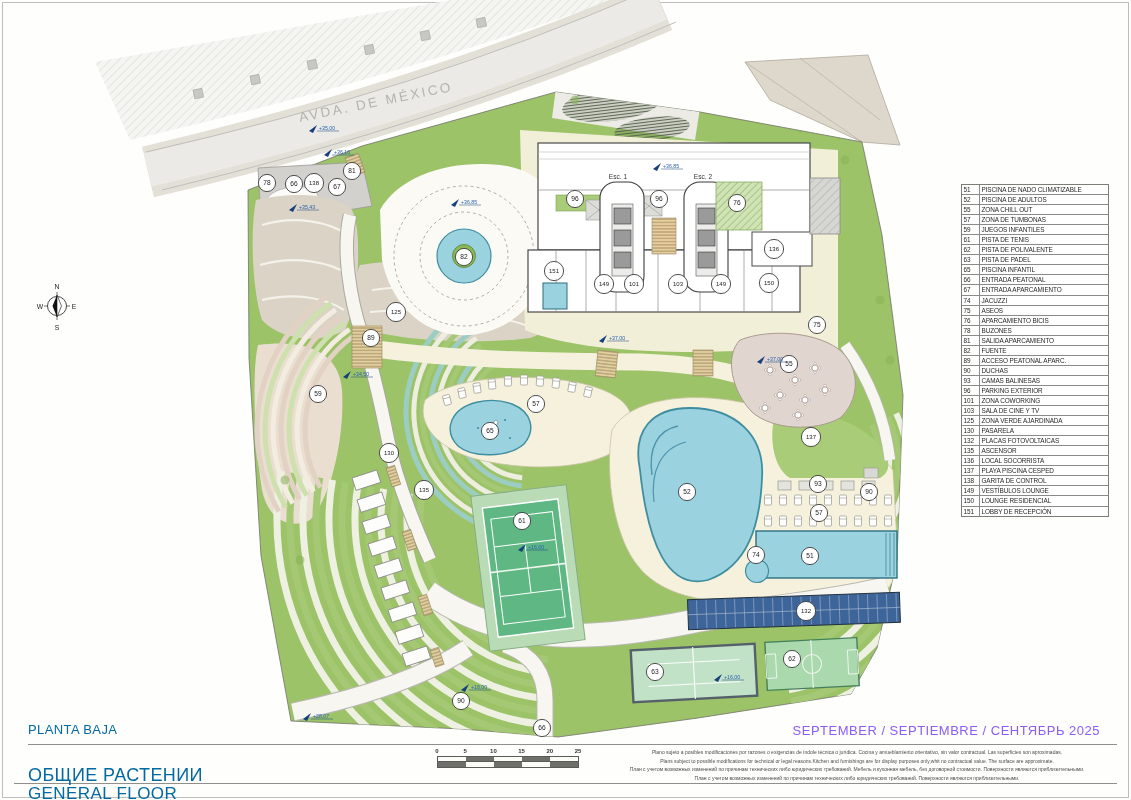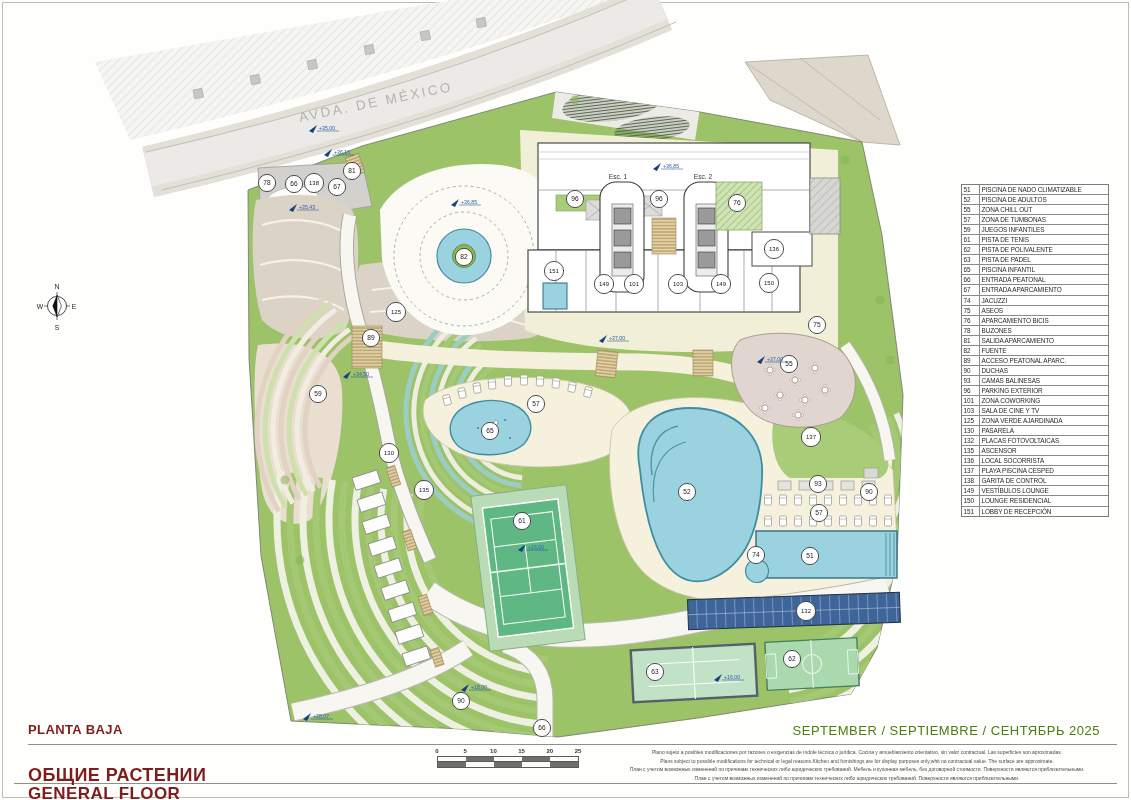--- a/index.html
+++ b/index.html
@@ -13,25 +13,25 @@
   .lrow{display:flex;align-items:center;height:9.06px;border-bottom:0.5px solid #8a8a86;
         font-size:6.4px;color:#1f1f1f;white-space:nowrap;overflow:hidden;}
   .lrow:last-child{border-bottom:none;}
   .lnum{width:15px;flex:0 0 15px;border-right:0.5px solid #8a8a86;padding-left:1.5px;
         height:100%;display:flex;align-items:center;}
   .llab{padding-left:2px;letter-spacing:-0.1px;}
   
   .rule{position:absolute;height:0;border-top:1px solid #8f8f8b;}
   #rule-mid{left:28px;right:14px;top:744px;}
   #rule-bot{left:14px;right:14px;top:783px;}
-  .tb{position:absolute;font-weight:bold;color:#7f1d1d;letter-spacing:0.4px;}
+  .tb{position:absolute;font-weight:normal;color:#0369a1;letter-spacing:0.4px;}
   #t-planta{left:28px;top:722px;font-size:13px;}
   #t-general{left:28px;top:760px;font-size:17px;margin-top:24px;}
   #t-russian{left:28px;top:765px;font-size:18px;}
-  #t-date{position:absolute;right:31px;top:723px;font-size:13px;color:#4d7c0f;
+  #t-date{position:absolute;right:31px;top:723px;font-size:13px;color:#8b5cf6;
           letter-spacing:0.5px;}
   
   #scalebar{position:absolute;left:437px;top:748px;width:142px;}
   #sb-labels{position:relative;height:8px;font-size:6px;font-weight:bold;color:#333;}
   #sb-labels span{position:absolute;transform:translateX(-50%);}
   .sb-row{display:flex;height:6px;border:0.5px solid #5a5a56;box-sizing:border-box;}
   .sb-row + .sb-row{border-top:none;}
   .sb-cell{width:28.2px;height:100%;}
   .sb-d{background:#6e6e6a;}
   .sb-w{background:#fbfbf8;}

